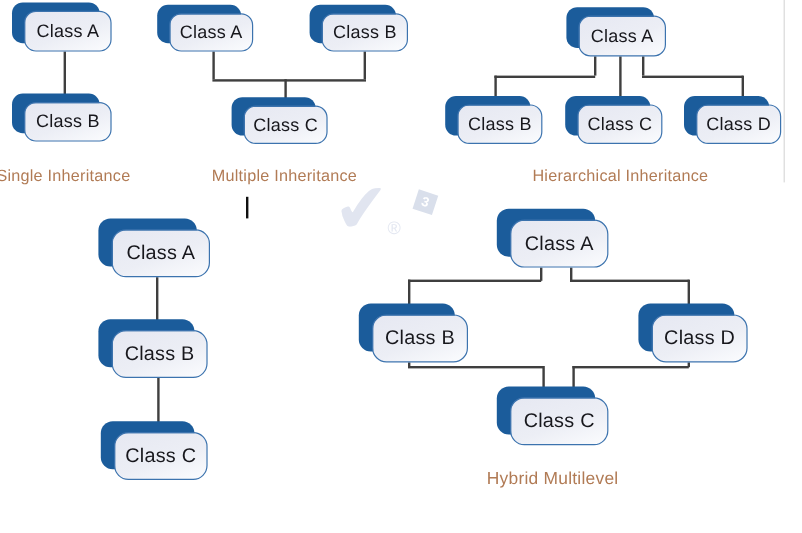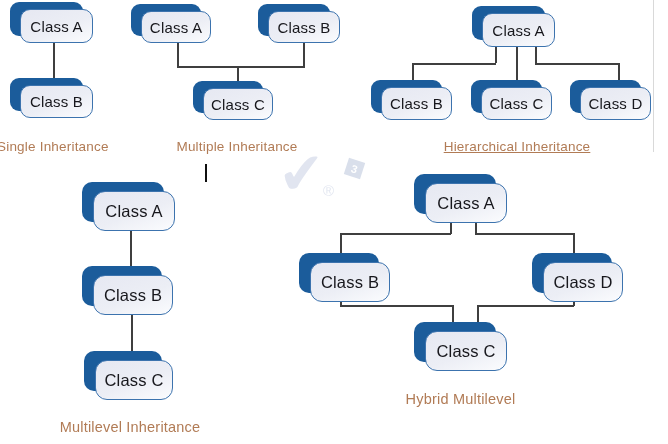--- a/index.html
+++ b/index.html
@@ -128,21 +128,21 @@
       <b class="front">
           <span>Class C</span>
         </b>
     </div>
     <div class="cbox" style="left:580px;top:87px;width:71px;height:33px;">
       <i class="back"></i>
       <b class="front">
           <span>Class D</span>
         </b>
     </div>
-    <div class="dlabel" style="left:438px;top:139px;width:158px;text-decoration:underline;">Hierarchical Inheritance</div>
+    <div class="dlabel" style="left:438px;top:139px;width:158px;">Hierarchical Inheritance</div>
   </div>
 
   <div class="diagram">
     <div class="ln v" style="left:130px;top:231px;height:44px;"></div>
     <div class="ln v" style="left:131px;top:315px;height:45px;"></div>
     <div class="cbox lg" style="left:93px;top:191px;width:82px;height:40px;">
       <i class="back"></i>
       <b class="front">
           <span>Class A</span>
         </b>
@@ -152,21 +152,20 @@
       <b class="front">
           <span>Class B</span>
         </b>
     </div>
     <div class="cbox lg" style="left:95px;top:360px;width:78px;height:40px;">
       <i class="back"></i>
       <b class="front">
           <span>Class C</span>
         </b>
     </div>
-    <div class="dlabel lg" style="left:55px;top:419px;width:150px;">Multilevel Inheritance</div>
   </div>
 
   <div class="diagram">
     <div class="ln v" style="left:450px;top:223px;height:11px;"></div>
     <div class="ln v" style="left:475px;top:223px;height:11px;"></div>
     <div class="ln h" style="left:340px;top:233px;width:111px;"></div>
     <div class="ln h" style="left:475px;top:233px;width:99px;"></div>
     <div class="ln v" style="left:340px;top:233px;height:29px;"></div>
     <div class="ln v" style="left:573px;top:233px;height:29px;"></div>
     <div class="ln v" style="left:340px;top:302px;height:4px;"></div>

